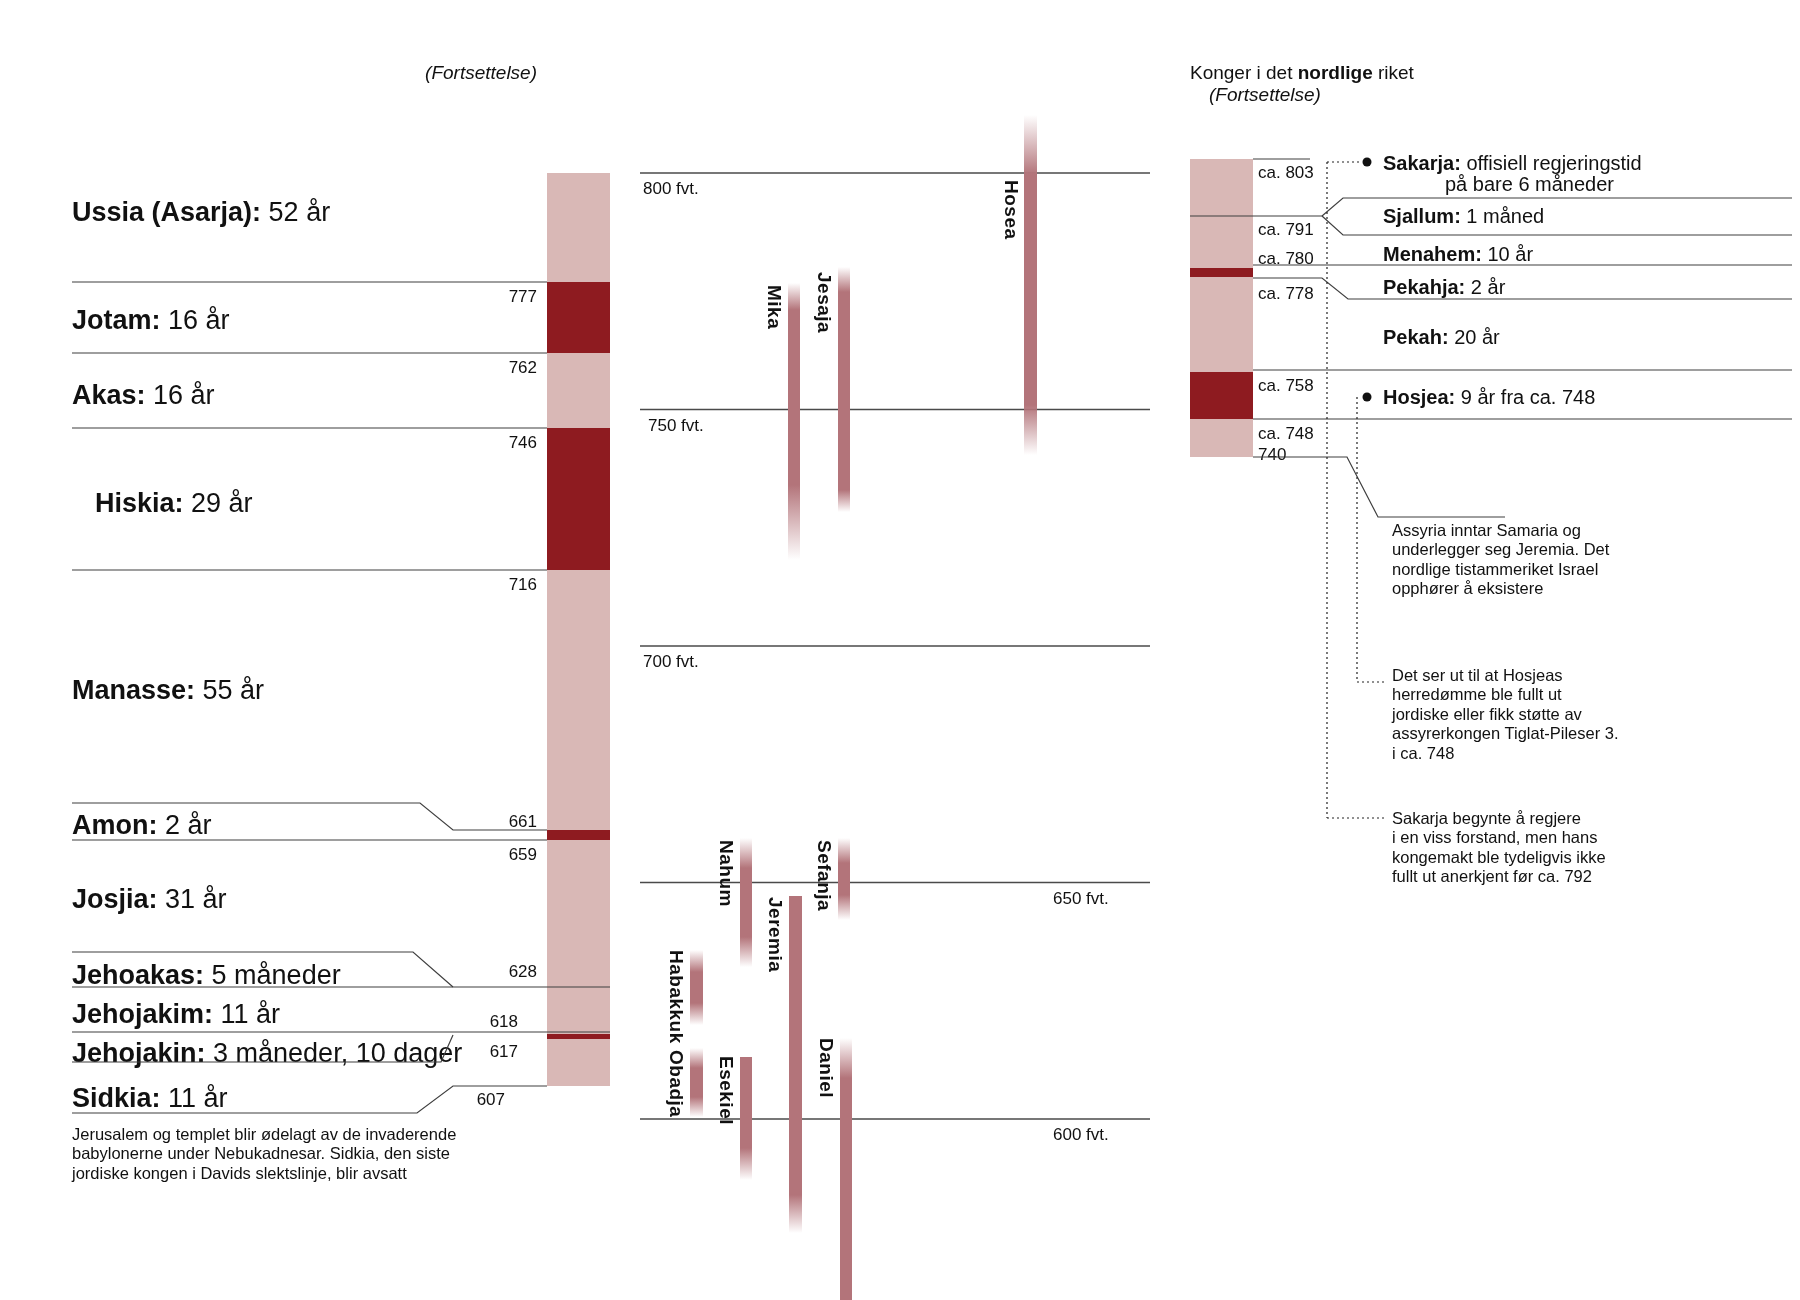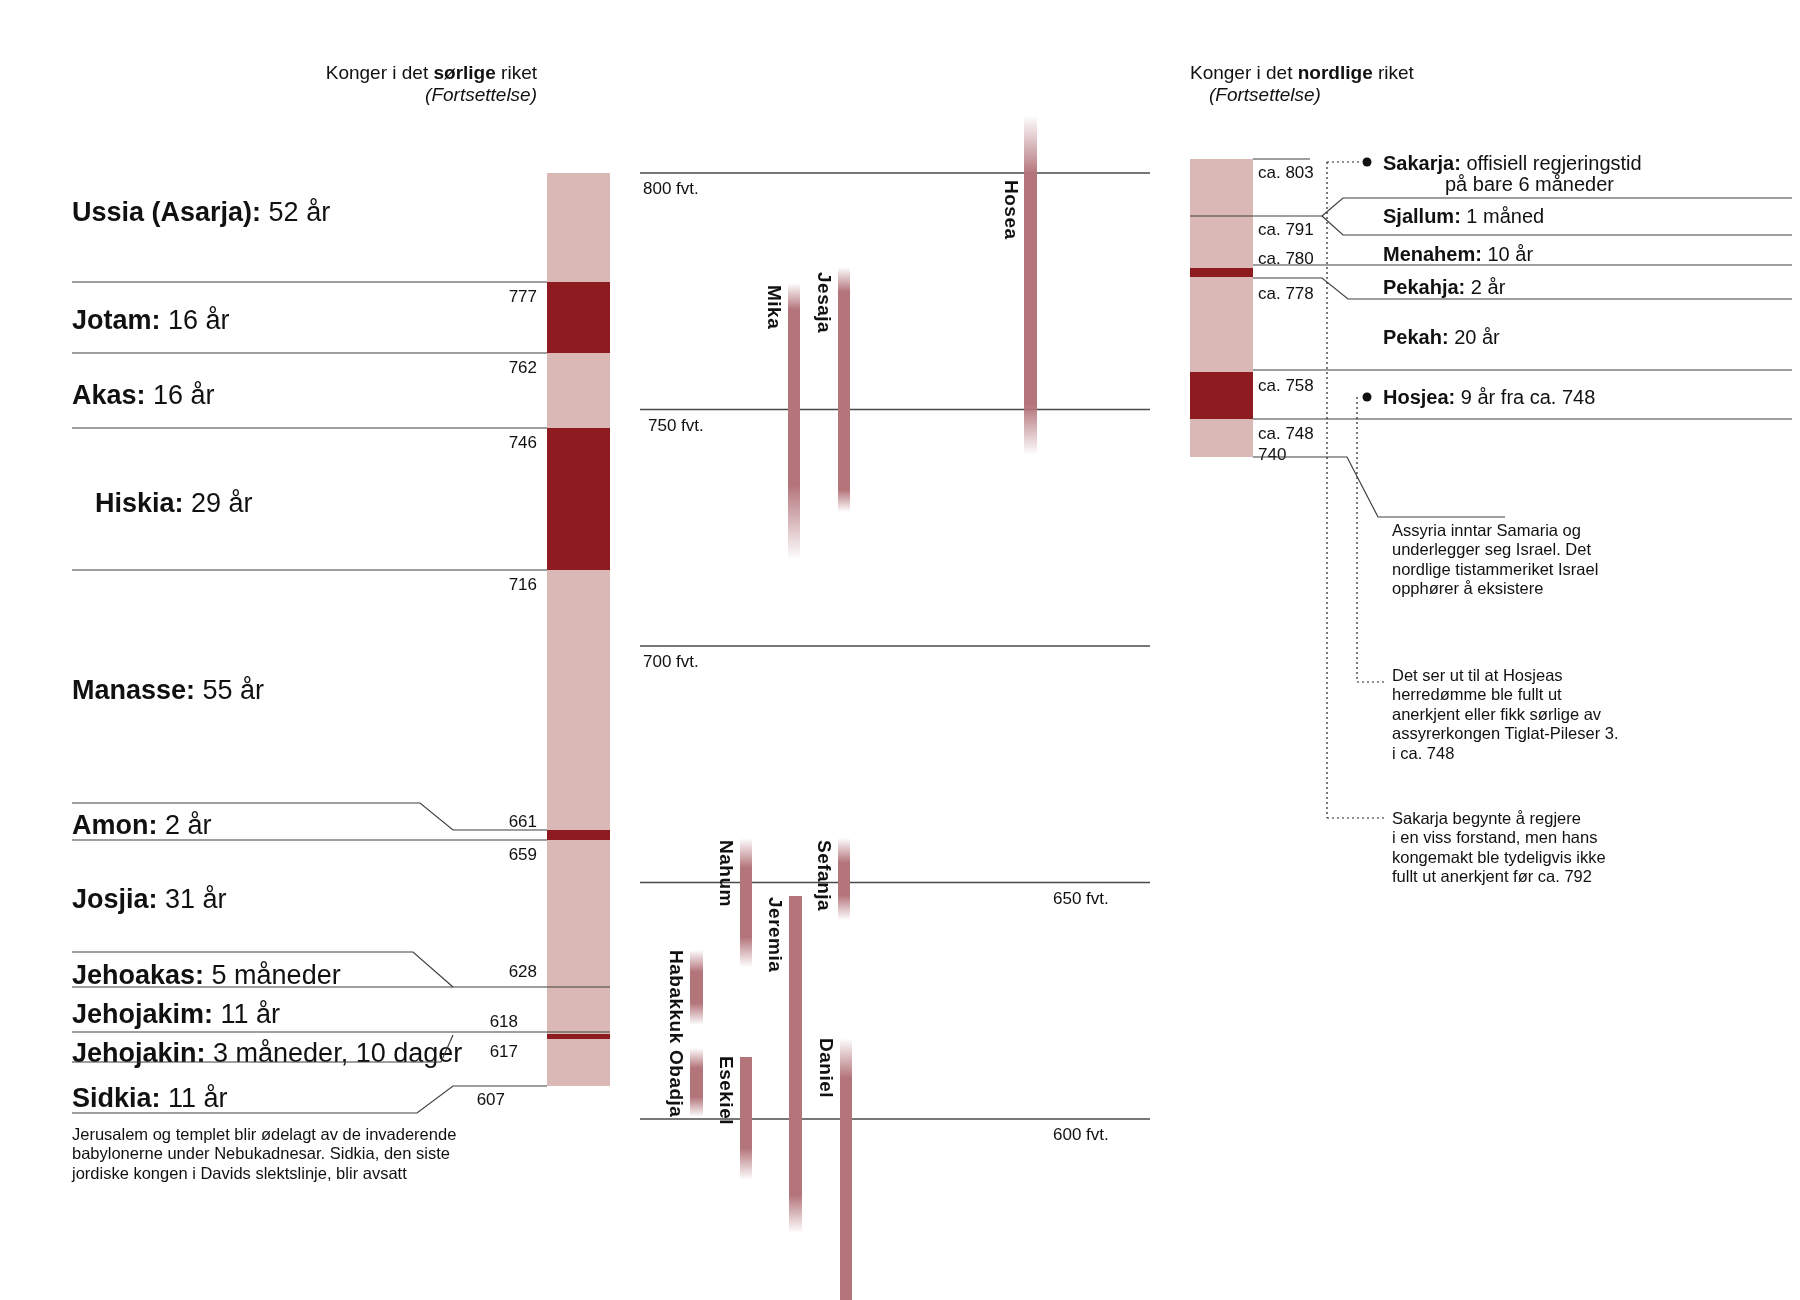--- a/index.html
+++ b/index.html
@@ -27,21 +27,20 @@
 
   <svg class="layer" id="svg-back" width="1800" height="1300">
       <polyline points="640,173 1150,173" fill="none" stroke="#4a4a4a" stroke-width="1.4"></polyline>
       <polyline points="640,409.5 1150,409.5" fill="none" stroke="#4a4a4a" stroke-width="1.4"></polyline>
       <polyline points="640,646 1150,646" fill="none" stroke="#4a4a4a" stroke-width="1.4"></polyline>
       <polyline points="640,882.5000000000001 1150,882.5000000000001" fill="none" stroke="#4a4a4a" stroke-width="1.4"></polyline>
       <polyline points="640,1119 1150,1119" fill="none" stroke="#4a4a4a" stroke-width="1.4"></polyline>
     </svg>
 
   <div class="abs title" style="top:62px;left:0;width:537px;text-align:right;">
-    <div><span>Konger i det </span><span class="b">sørlige</span><span> riket</span></div>
     <div class="sub"><span>(Fortsettelse)</span></div>
   </div>
 
   <div class="abs title" style="top:62px;left:1190px;text-align:left;">
     <div><span>Konger i det </span><span class="b">nordlige</span><span> riket</span></div>
     <div class="sub"><span>(Fortsettelse)</span></div>
   </div>
 
   <div id="dyn">
       <div class="abs axislab" style="left: 643px; top: 179px;">800 fvt.</div>
@@ -114,28 +113,28 @@
       <div class="abs calab" style="left: 1258px; top: 445px;">740</div>
       <div class="abs nking" style="left: 1383px; top: 152px;"><span class="b">Sakarja:</span><span> offisiell regjeringstid</span></div>
       <div class="abs nking" style="left: 1445px; top: 173px;">på bare 6 måneder</div>
       <div class="abs nking" style="left: 1383px; top: 205px;"><span class="b">Sjallum:</span><span> 1 måned</span></div>
       <div class="abs nking" style="left: 1383px; top: 243px;"><span class="b">Menahem:</span><span> 10 år</span></div>
       <div class="abs nking" style="left: 1383px; top: 276px;"><span class="b">Pekahja:</span><span> 2 år</span></div>
       <div class="abs nking" style="left: 1383px; top: 326px;"><span class="b">Pekah:</span><span> 20 år</span></div>
       <div class="abs nking" style="left: 1383px; top: 386px;"><span class="b">Hosjea:</span><span> 9 år fra ca. 748</span></div>
       <div class="abs note" style="left: 1392px; top: 521px;">
         <div>Assyria inntar Samaria og</div>
-        <div>underlegger seg Israel. Det</div>
+        <div>underlegger seg Jeremia. Det</div>
         <div>nordlige tistammeriket Israel</div>
         <div>opphører å eksistere</div>
       </div>
       <div class="abs note" style="left: 1392px; top: 666px;">
         <div>Det ser ut til at Hosjeas</div>
         <div>herredømme ble fullt ut</div>
-        <div>anerkjent eller fikk sørlige av</div>
+        <div>jordiske eller fikk støtte av</div>
         <div>assyrerkongen Tiglat-Pileser 3.</div>
         <div>i ca. 748</div>
       </div>
       <div class="abs note" style="left: 1392px; top: 809px;">
         <div>Sakarja begynte å regjere</div>
         <div>i en viss forstand, men hans</div>
         <div>kongemakt ble tydeligvis ikke</div>
         <div>fullt ut anerkjent før ca. 792</div>
       </div>
       <div class="abs note" style="left: 72px; top: 1125px;">

